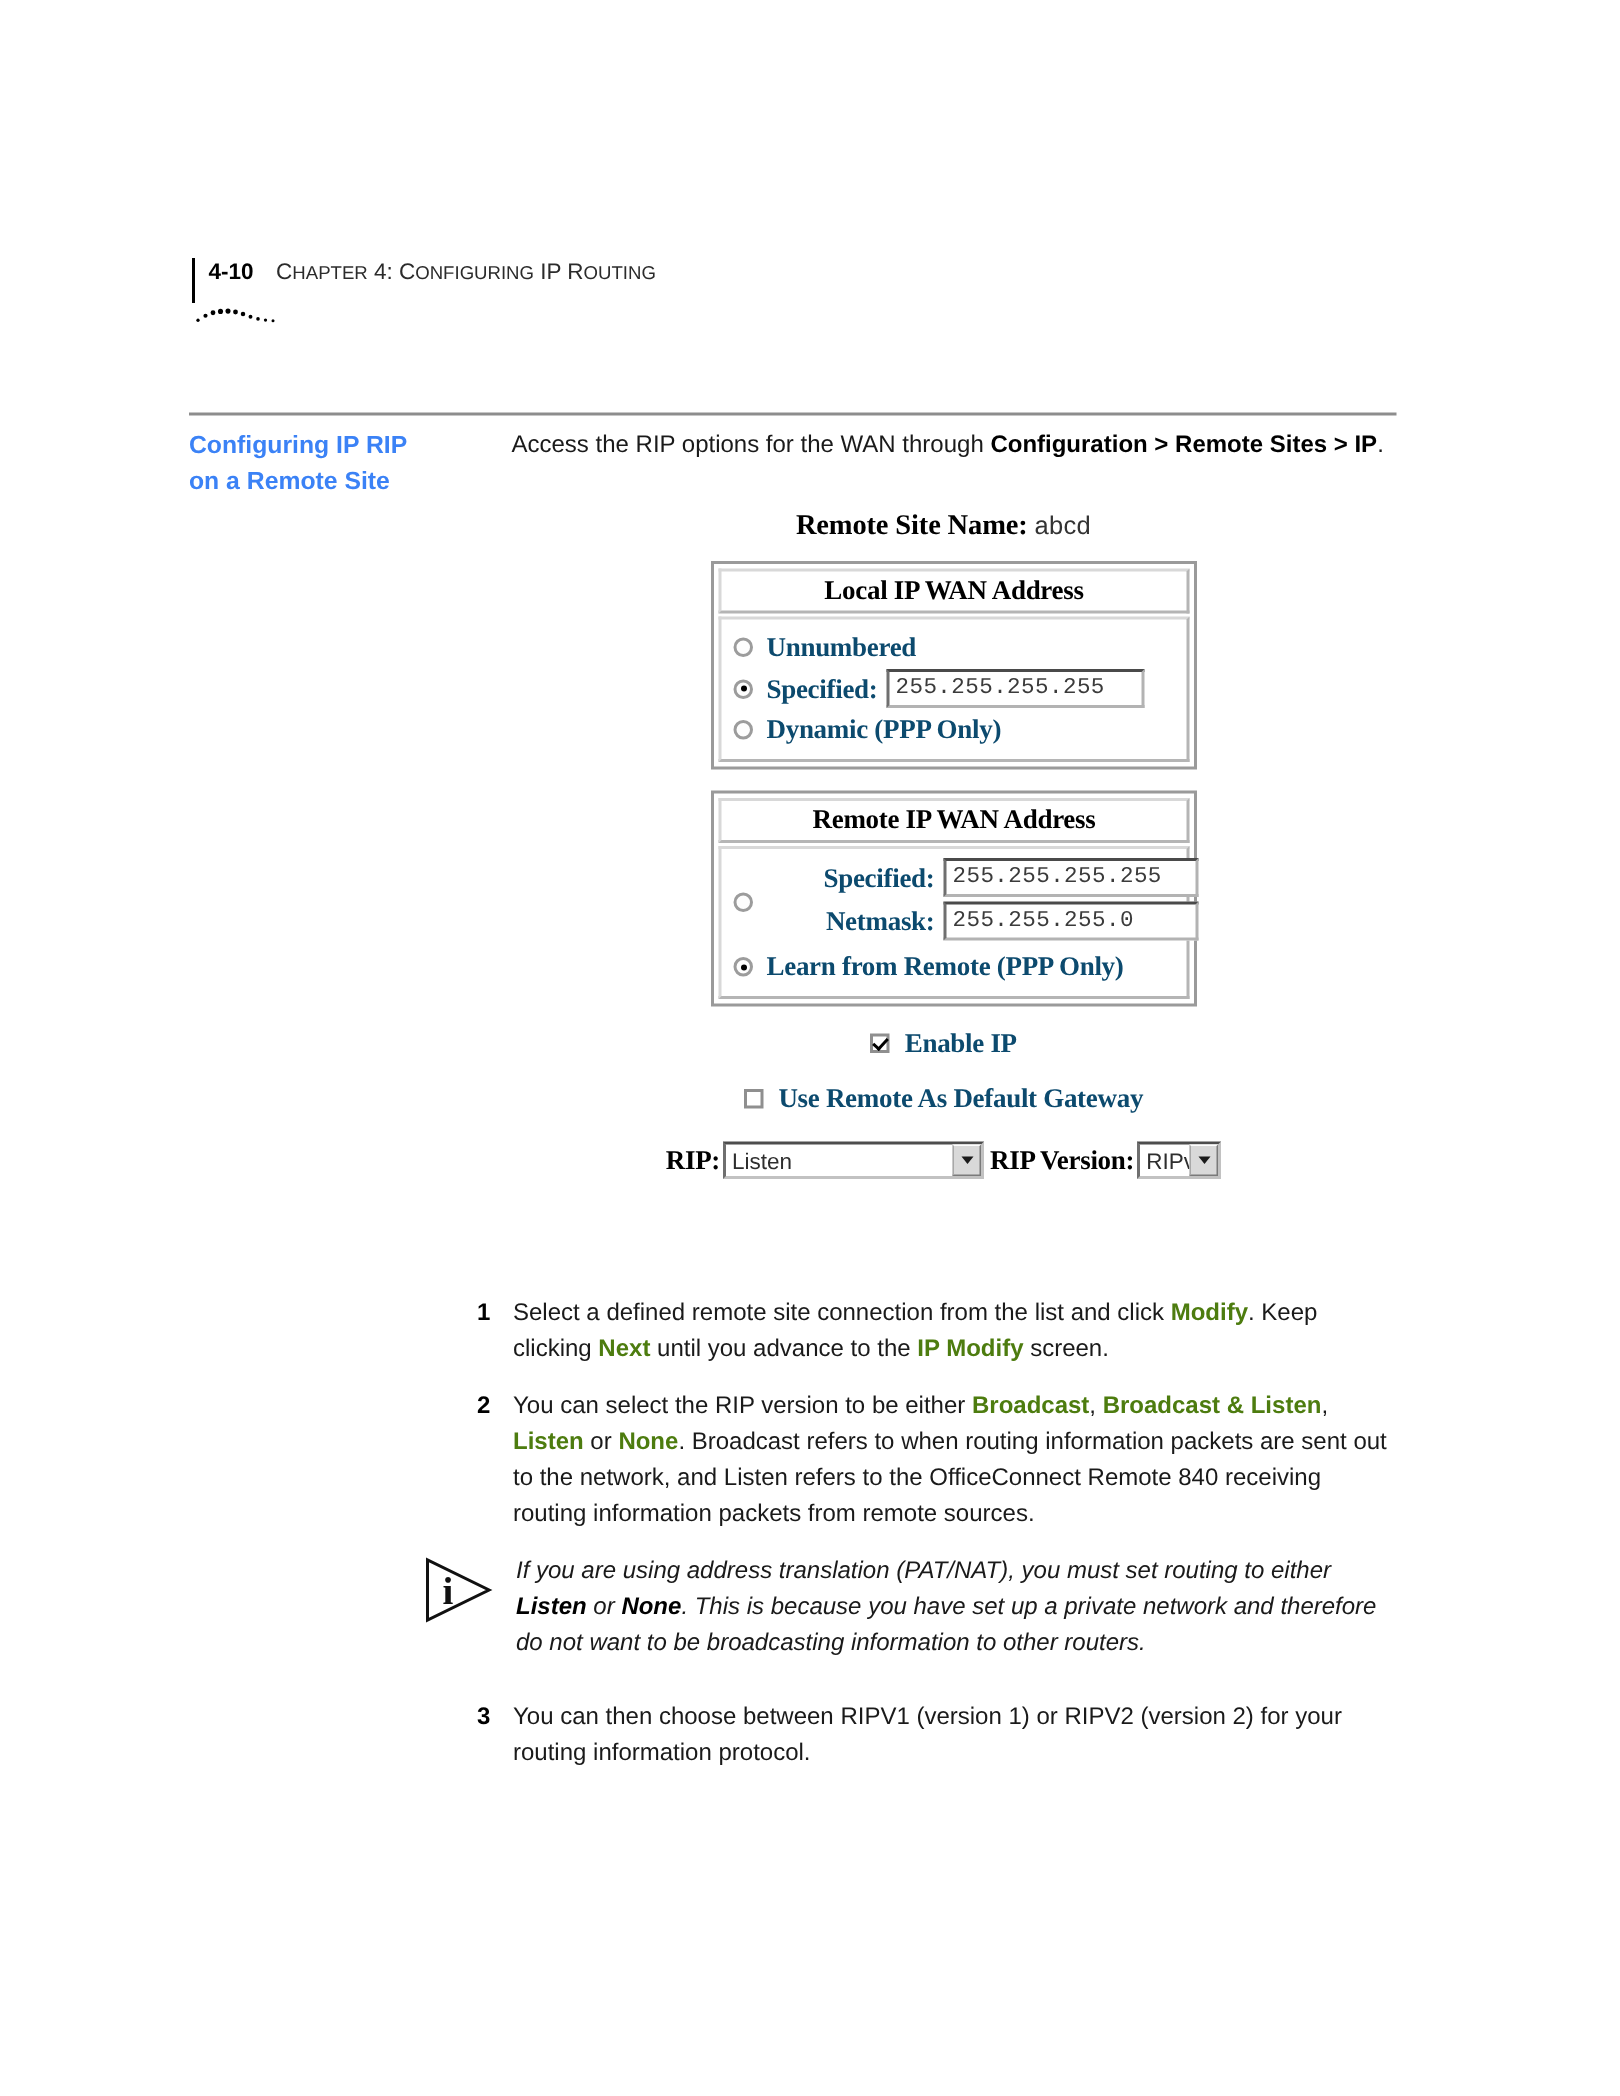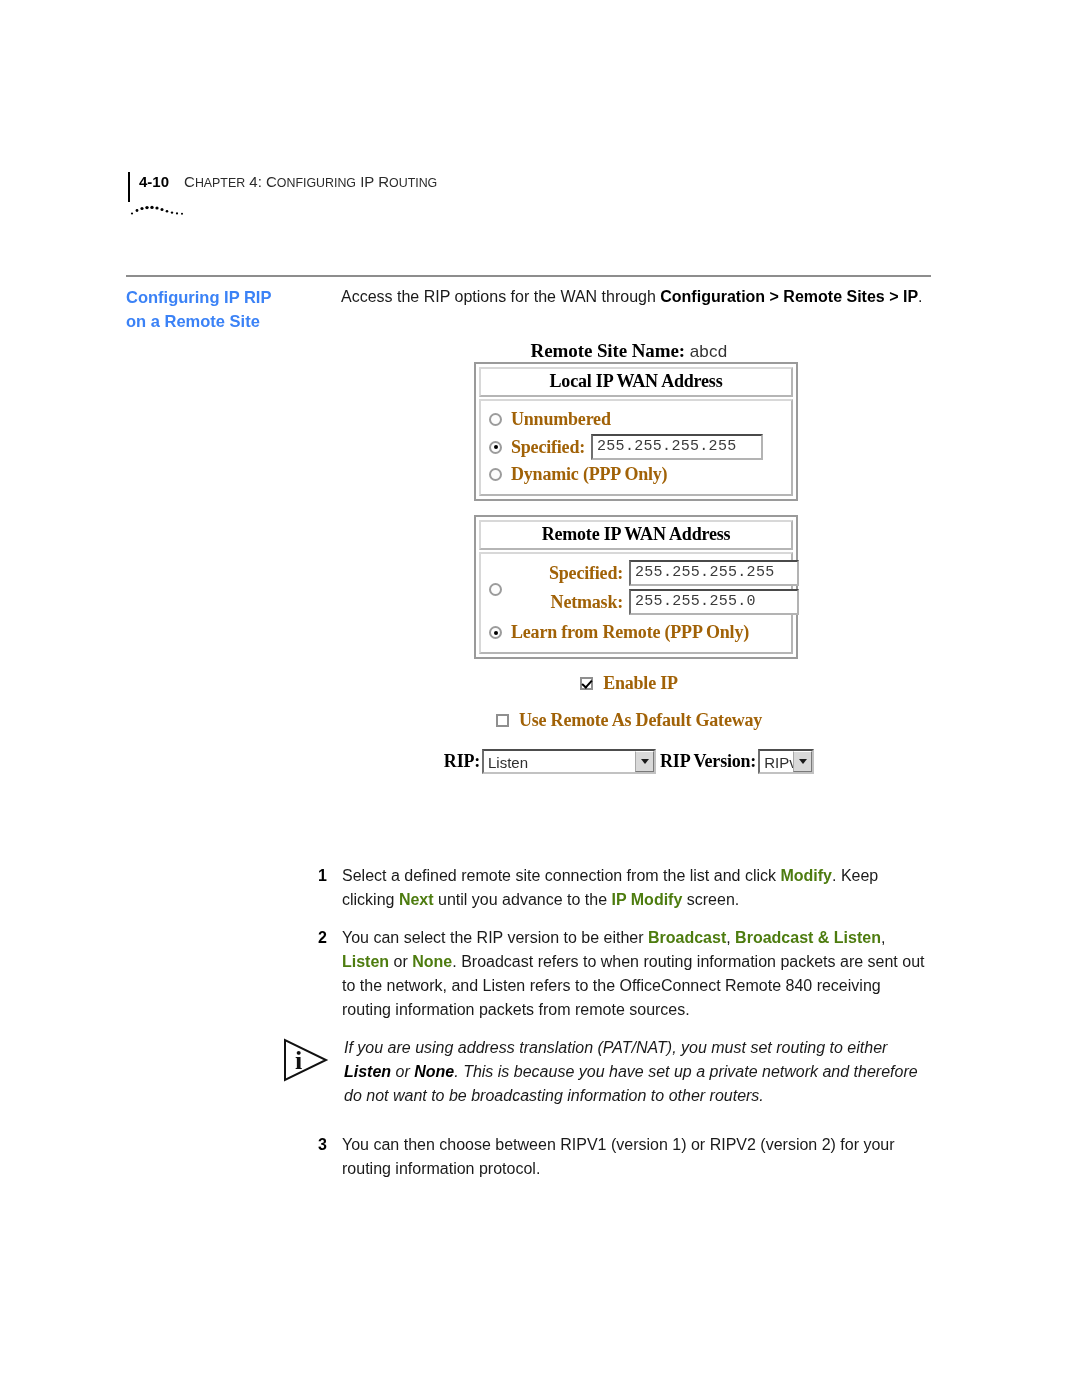--- a/index.html
+++ b/index.html
@@ -95,20 +95,21 @@
     top: 340px;
     width: 590px;
   }
   .remote-site-name {
     text-align: center;
     font-family: "Liberation Serif", serif;
     font-size: 19px;
     font-weight: bold;
     color: #000;
     letter-spacing: -0.1px;
+    margin-bottom: 12px;
     padding-right: 14px;
   }
   .remote-site-name .value {
     font-family: "Liberation Sans", sans-serif;
     font-weight: normal;
     font-size: 17px;
     color: #333;
     letter-spacing: 0.2px;
   }
 
@@ -166,21 +167,21 @@
     left: 2.5px; top: 2.5px;
     width: 4px; height: 4px;
     border-radius: 50%;
     background: #000;
   }
 
   .opt-label {
     font-family: "Liberation Serif", serif;
     font-weight: bold;
     font-size: 18px;
-    color: #a16207;
+    color: #0c4a6e;
     letter-spacing: -0.2px;
     white-space: nowrap;
   }
 
   .text-field {
     border: 2px solid #b3b3b3;
     border-top: 2px solid #4a4a4a;
     border-left: 2px solid #6f6f6f;
     background: #fff;
     font-family: "Liberation Mono", monospace;

